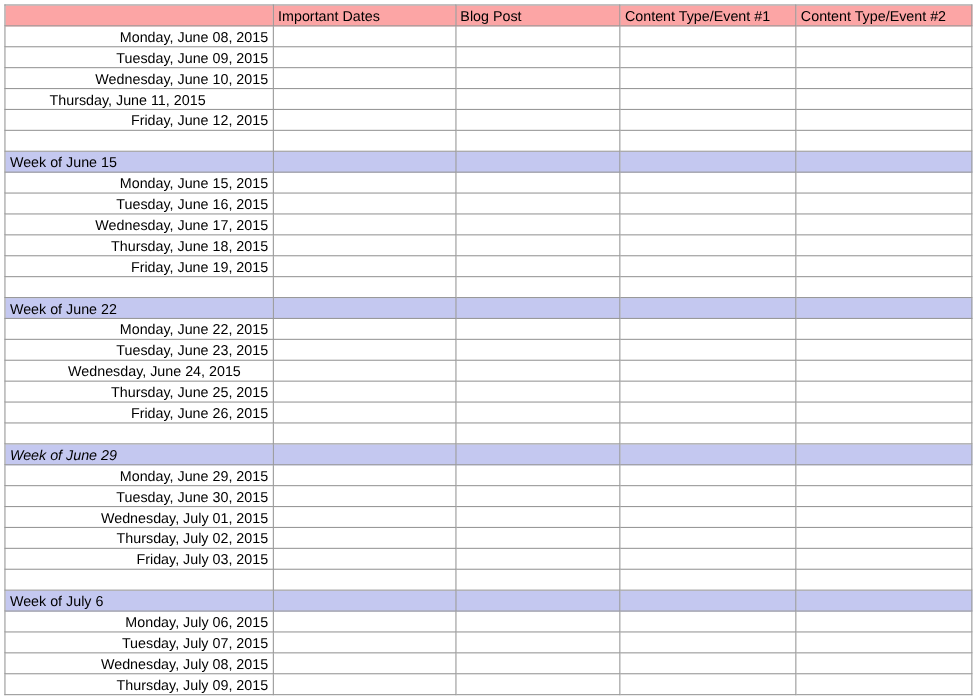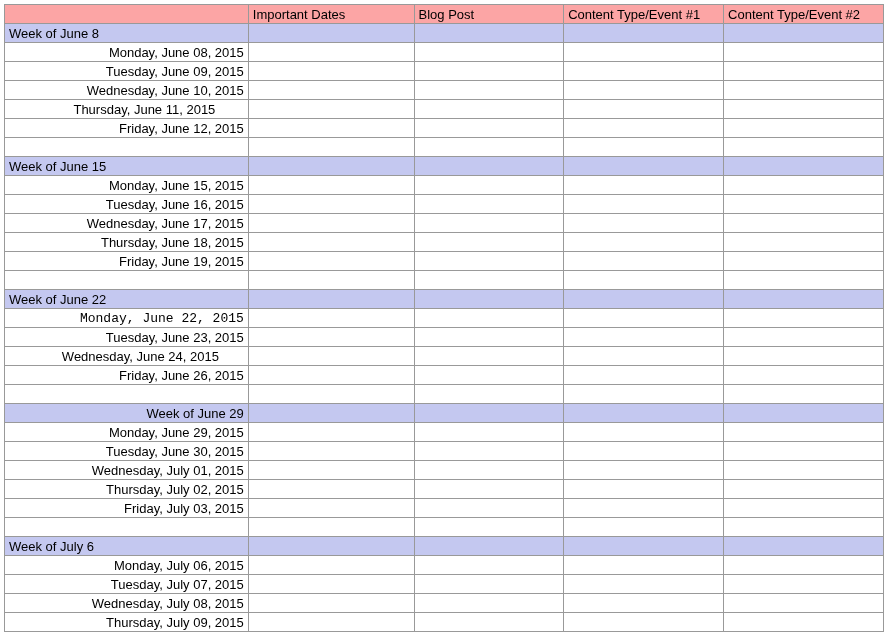--- a/index.html
+++ b/index.html
@@ -61,27 +61,20 @@
       <col class="col-e">
   </colgroup>
   <tbody>
     <tr class="header-row">
       <td></td>
       <td>Important Dates</td>
       <td>Blog Post</td>
       <td>Content Type/Event #1</td>
       <td>Content Type/Event #2</td>
     </tr>
-  <tr class="week-header">
-        <td style="text-align: left;">Week of June 8</td>
-        <td></td>
-        <td></td>
-        <td></td>
-        <td></td>
-      </tr>
       <tr class="day-row">
         <td style="text-align: right;">Monday, June 08, 2015</td>
         <td></td>
         <td></td>
         <td></td>
         <td></td>
       </tr>
       <tr class="day-row">
         <td style="text-align: right;">Tuesday, June 09, 2015</td>
         <td></td>
@@ -90,21 +83,21 @@
         <td></td>
       </tr>
       <tr class="day-row">
         <td style="text-align: right;">Wednesday, June 10, 2015</td>
         <td></td>
         <td></td>
         <td></td>
         <td></td>
       </tr>
       <tr class="day-row">
-        <td style="text-align: center; padding-left: 40px;">Thursday, June 11, 2015</td>
+        <td style="text-align: left; padding-left: 40px;">Thursday, June 11, 2015</td>
         <td></td>
         <td></td>
         <td></td>
         <td></td>
       </tr>
       <tr class="day-row">
         <td style="text-align: right;">Friday, June 12, 2015</td>
         <td></td>
         <td></td>
         <td></td>
@@ -167,56 +160,63 @@
         <td></td>
       </tr>
       <tr class="week-header">
         <td style="text-align: left;">Week of June 22</td>
         <td></td>
         <td></td>
         <td></td>
         <td></td>
       </tr>
       <tr class="day-row">
-        <td style="text-align: right; font-family: Liberation Mono, monospace;">Monday, June 22, 2015</td>
+        <td style="text-align: right;">Monday, June 22, 2015</td>
         <td></td>
         <td></td>
         <td></td>
         <td></td>
       </tr>
       <tr class="day-row">
         <td style="text-align: right;">Tuesday, June 23, 2015</td>
         <td></td>
         <td></td>
         <td></td>
         <td></td>
       </tr>
       <tr class="day-row">
         <td style="text-align: center; padding-left: 32px;">Wednesday, June 24, 2015</td>
         <td></td>
         <td></td>
         <td></td>
         <td></td>
       </tr>
       <tr class="day-row">
+        <td style="text-align: right;">Thursday, June 25, 2015</td>
+        <td></td>
+        <td></td>
+        <td></td>
+        <td></td>
+      </tr>
+      <tr class="day-row">
         <td style="text-align: right;">Friday, June 26, 2015</td>
         <td></td>
         <td></td>
         <td></td>
         <td></td>
       </tr>
       <tr class="spacer-row">
         <td></td>
         <td></td>
         <td></td>
         <td></td>
         <td></td>
       </tr>
       <tr class="week-header">
-        <td style="text-align: right;">Week of June 29</td>
+        <td style="text-align: left; font-style: italic;">Week of June 29</td>
         <td></td>
         <td></td>
         <td></td>
         <td></td>
       </tr>
       <tr class="day-row">
         <td style="text-align: right;">Monday, June 29, 2015</td>
         <td></td>
         <td></td>
         <td></td>

